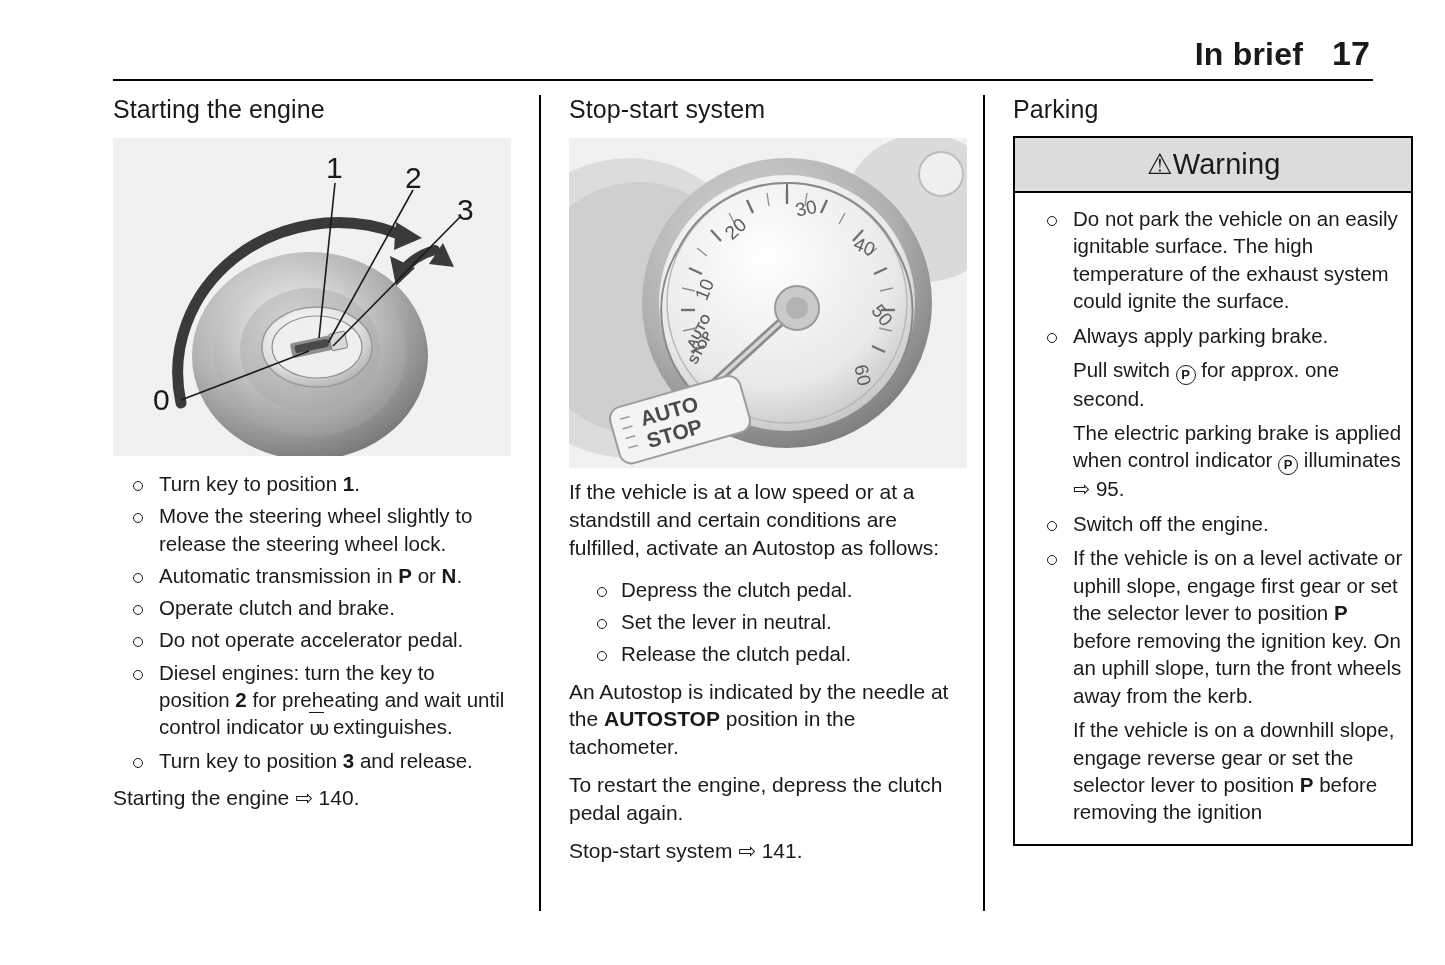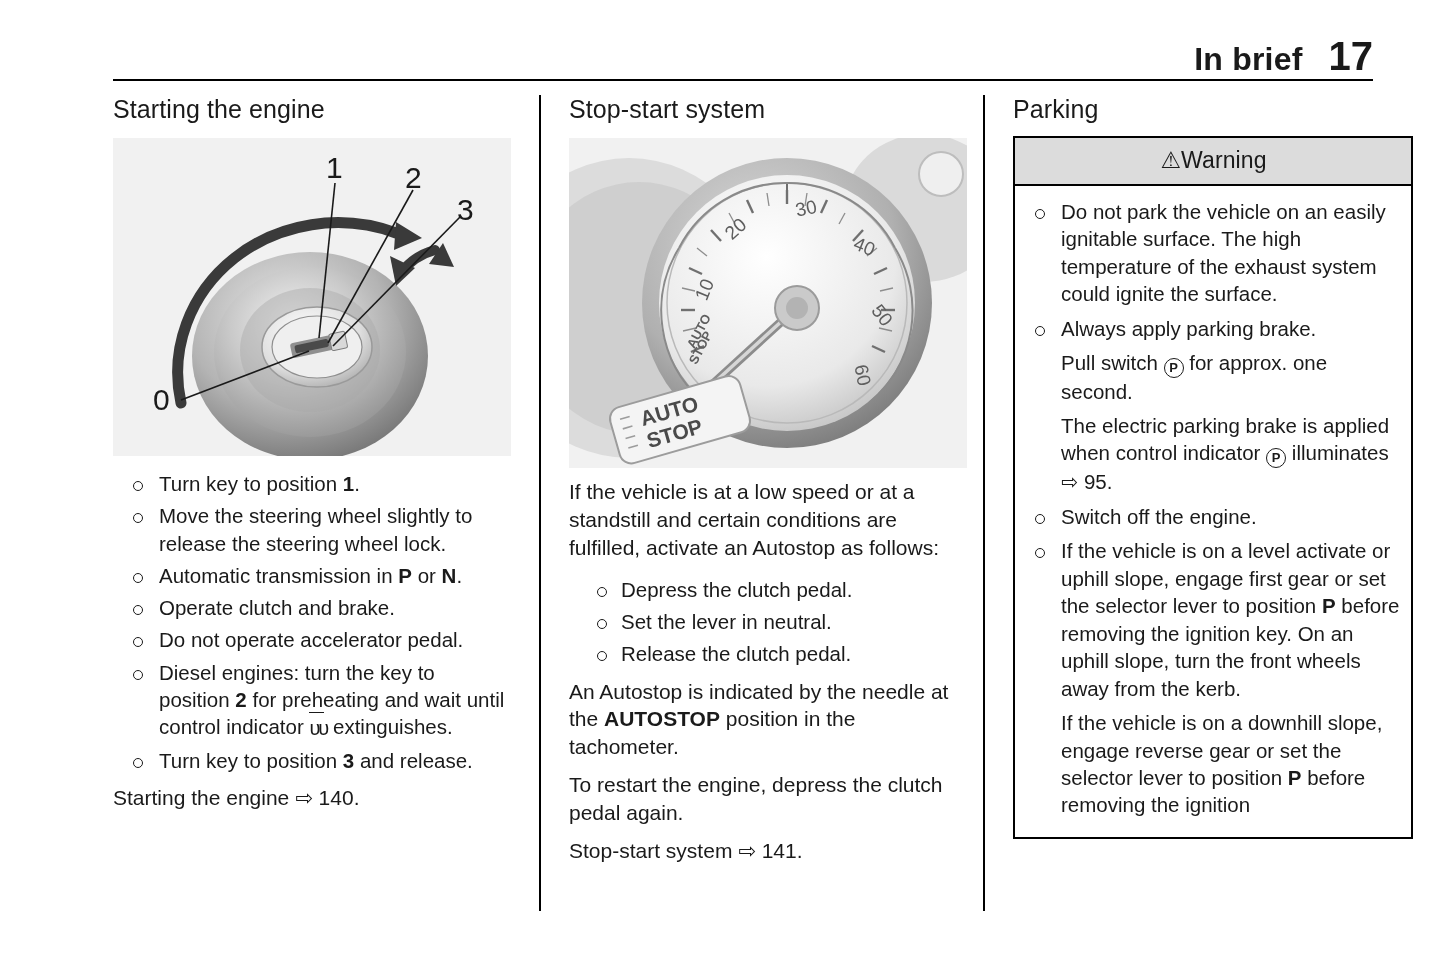--- a/index.html
+++ b/index.html
@@ -24,21 +24,21 @@
     align-items: baseline;
     justify-content: flex-end;
     gap: 26px;
   }
   .header-title {
     font-size: 32px;
     font-weight: bold;
     letter-spacing: 0.2px;
   }
   .header-page {
-    font-size: 40px;
+    font-size: 34px;
     font-weight: bold;
     min-width: 44px;
     text-align: center;
   }
   .header-rule {
     position: absolute;
     top: 79px; left: 113px;
     width: 1260px;
     height: 2px;
     background: #000;
@@ -114,26 +114,26 @@
   .arrow { font-family: "DejaVu Sans", sans-serif; }
   
   .warning-box {
     border: 2px solid #000;
     width: 400px;
   }
   .warning-head {
     background: #dcdcdc;
     border-bottom: 2px solid #000;
     text-align: center;
-    font-size: 23px;
+    font-size: 29px;
     padding: 9px 0 10px 1px;
     letter-spacing: 0.1px;
   }
   .warning-body {
-    padding: 10px 8px 10px 0;
+    padding: 10px 8px 10px 12px;
     border-radius: 19px;
   }
   .warning-body ul.bullets { margin-top: 2px; }
   .warning-body ul.bullets > li {
     font-size: 20.5px;
     line-height: 1.34;
     margin-bottom: 7px;
   }
   .warning-body p.sub {
     font-size: 20.5px;

